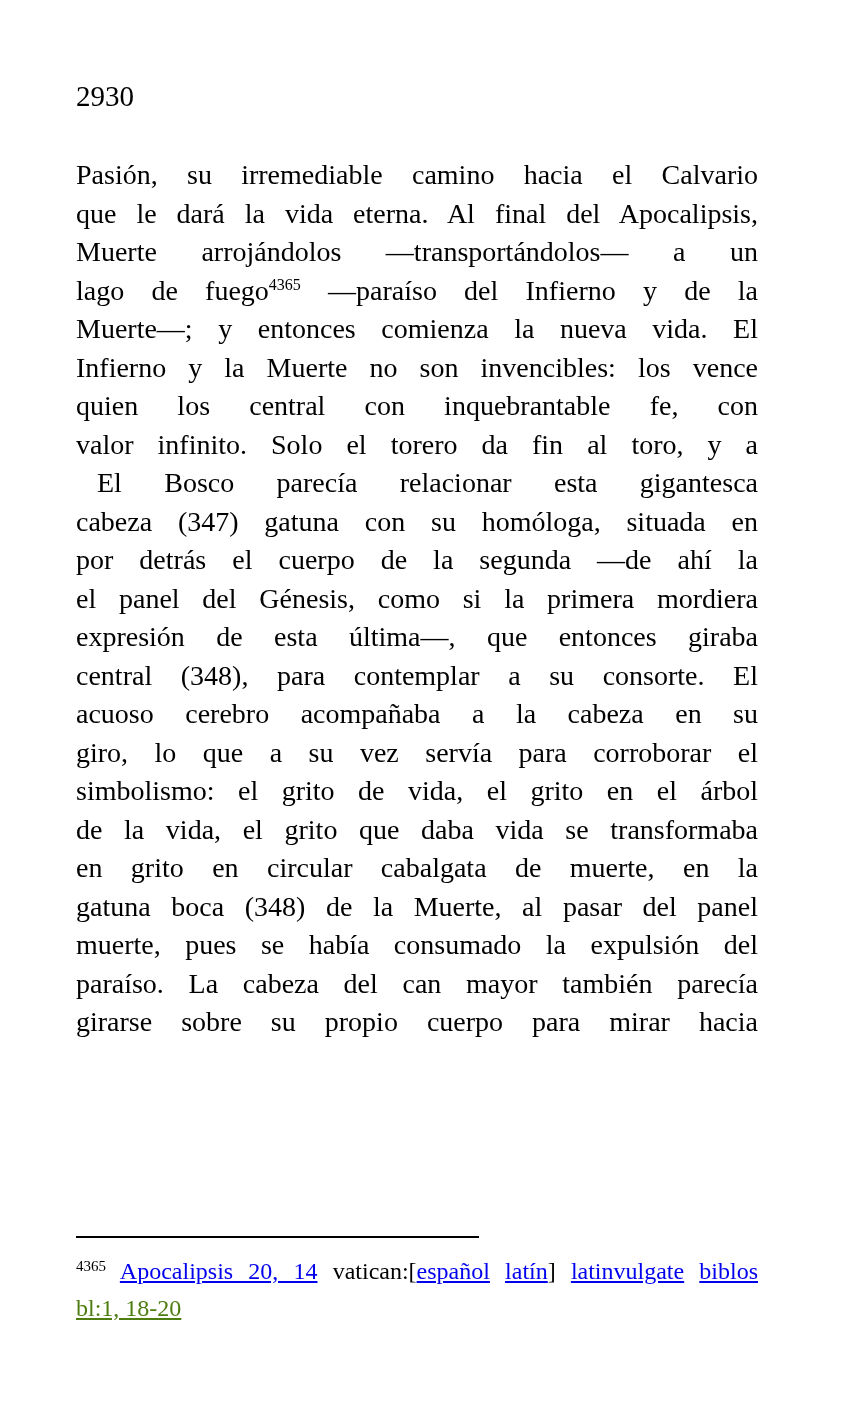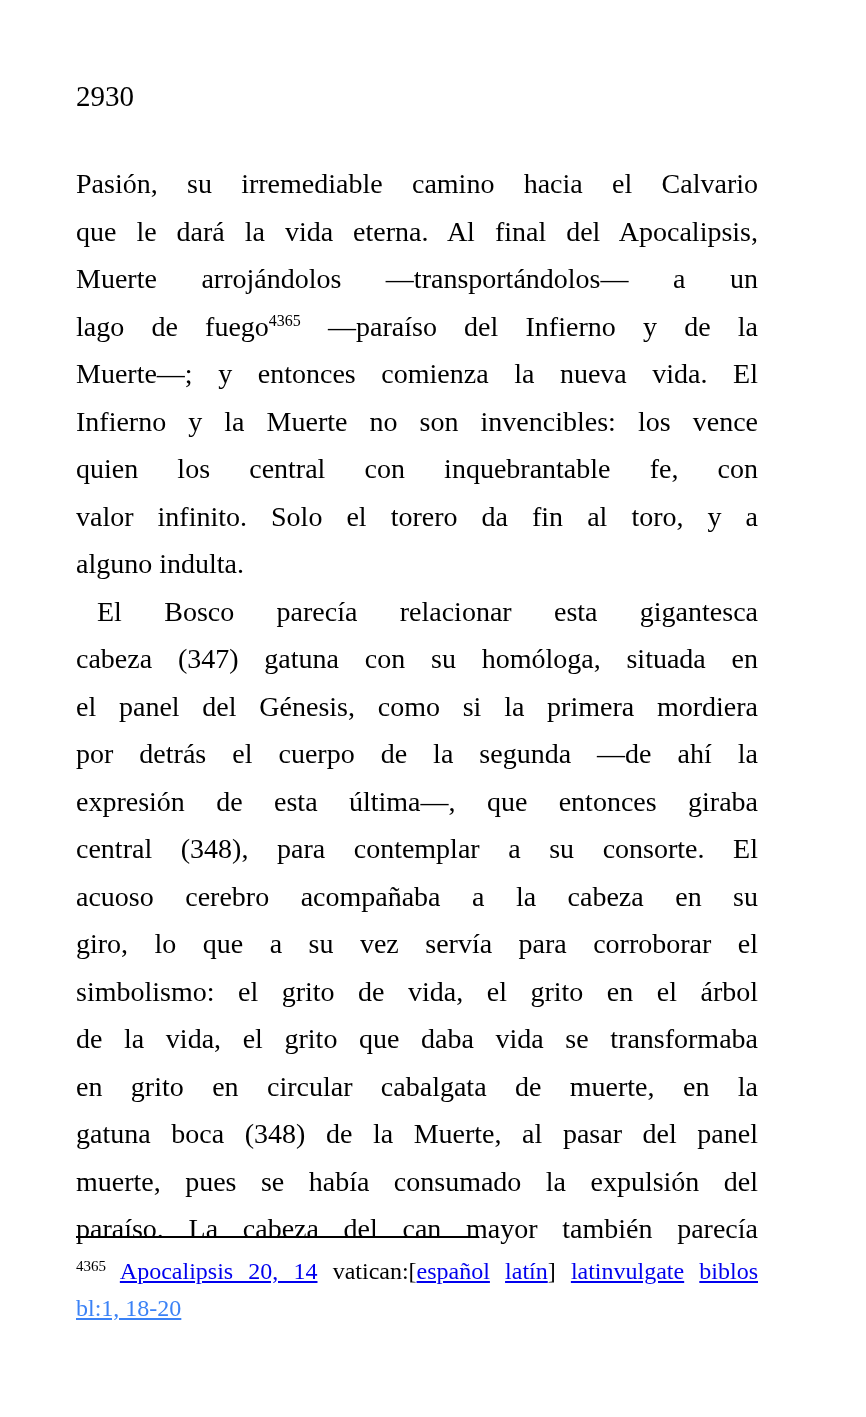--- a/index.html
+++ b/index.html
@@ -25,21 +25,20 @@
     position: absolute;
     left: 76px; top: 156px;
     width: 682px;
   }
   .line {
     font-size: 28px;
     line-height: 38.5px;
     text-align: justify;
     text-align-last: justify;
     text-justify: inter-word;
-    margin-top: 9px;
   }
   .line.end { text-align-last: left; }
   .line.indent { text-indent: 21px; }
   .bsup {
     font-size: 16px;
     line-height: 0;
     position: relative;
     top: -10px;
   }
   .footnote-separator {
@@ -81,39 +80,39 @@
   <div class="body-text" id="body-text">
       <div>
         <div class="line"><span>Pasión, su irremediable camino hacia el Calvario</span></div>
         <div class="line"><span>que le dará la vida eterna. Al final del Apocalipsis,</span></div>
         <div class="line"><span>Muerte arrojándolos —transportándolos— a un</span></div>
         <div class="line"><span>lago de fuego</span><span class="bsup">4365</span><span> —paraíso del Infierno y de la</span></div>
         <div class="line"><span>Muerte—; y entonces comienza la nueva vida. El</span></div>
         <div class="line"><span>Infierno y la Muerte no son invencibles: los vence</span></div>
         <div class="line"><span>quien los central con inquebrantable fe, con</span></div>
         <div class="line"><span>valor infinito. Solo el torero da fin al toro, y a</span></div>
-        <div class="line end"><span>alguno indulta.</span></div>
       </div>
       <div>
         <div class="line indent"><span>El Bosco parecía relacionar esta gigantesca</span></div>
         <div class="line"><span>cabeza (347) gatuna con su homóloga, situada en</span></div>
+        <div class="line"><span>por detrás el cuerpo de la segunda —de ahí la</span></div>
         <div class="line"><span>el panel del Génesis, como si la primera mordiera</span></div>
-        <div class="line"><span>por detrás el cuerpo de la segunda —de ahí la</span></div>
         <div class="line"><span>expresión de esta última—, que entonces giraba</span></div>
         <div class="line"><span>central (348), para contemplar a su consorte. El</span></div>
         <div class="line"><span>acuoso cerebro acompañaba a la cabeza en su</span></div>
         <div class="line"><span>giro, lo que a su vez servía para corroborar el</span></div>
         <div class="line"><span>simbolismo: el grito de vida, el grito en el árbol</span></div>
         <div class="line"><span>de la vida, el grito que daba vida se transformaba</span></div>
         <div class="line"><span>en grito en circular cabalgata de muerte, en la</span></div>
         <div class="line"><span>gatuna boca (348) de la Muerte, al pasar del panel</span></div>
         <div class="line"><span>muerte, pues se había consumado la expulsión del</span></div>
         <div class="line"><span>paraíso. La cabeza del can mayor también parecía</span></div>
+        <div class="line"><span>girarse sobre su propio cuerpo para mirar hacia</span></div>
       </div>
     </div>
 
   <div class="footnote-separator"></div>
 
   <div class="footnote" id="footnote">
       <div class="fn-line"><span class="fn-sup">4365</span><span> </span><a class="fn-link" href="#" style="color: rgb(0, 0, 238);">Apocalipsis 20, 14</a><span> vatican:[</span><a class="fn-link" href="#" style="color: rgb(0, 0, 238);">español</a><span> </span><a class="fn-link" href="#" style="color: rgb(0, 0, 238);">latín</a><span>] </span><a class="fn-link" href="#" style="color: rgb(0, 0, 238);">latinvulgate</a><span> </span><a class="fn-link" href="#" style="color: rgb(0, 0, 238);">biblos</a></div>
-      <div class="fn-line end"><a class="fn-link" href="#" style="color: #3b82f6;">bl:1, 18-20</a></div>
+      <div class="fn-line end"><a class="fn-link" href="#" style="color: #4d7c0f;">bl:1, 18-20</a></div>
     </div>
 </div>
 
 </body></html>

